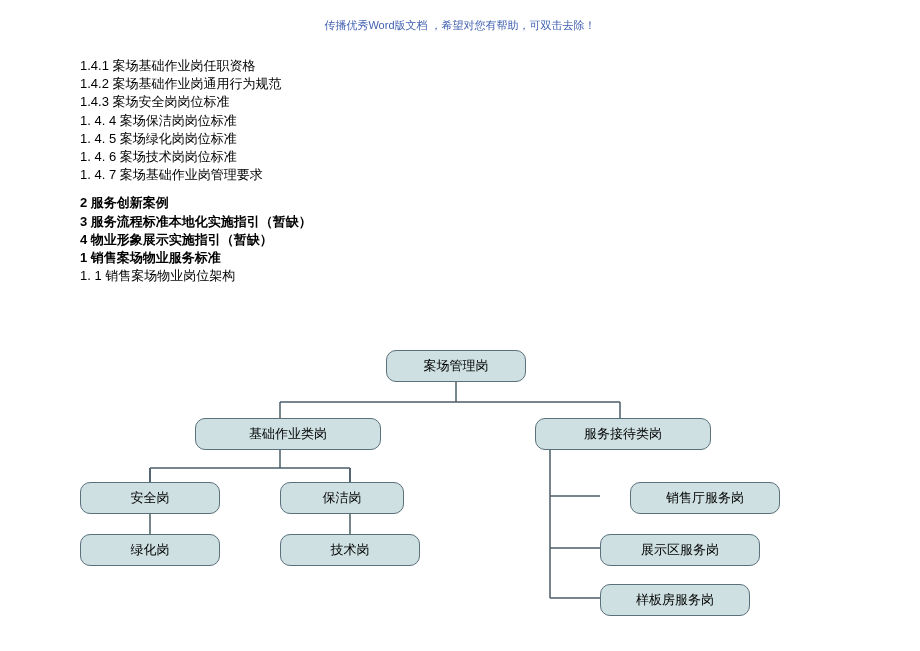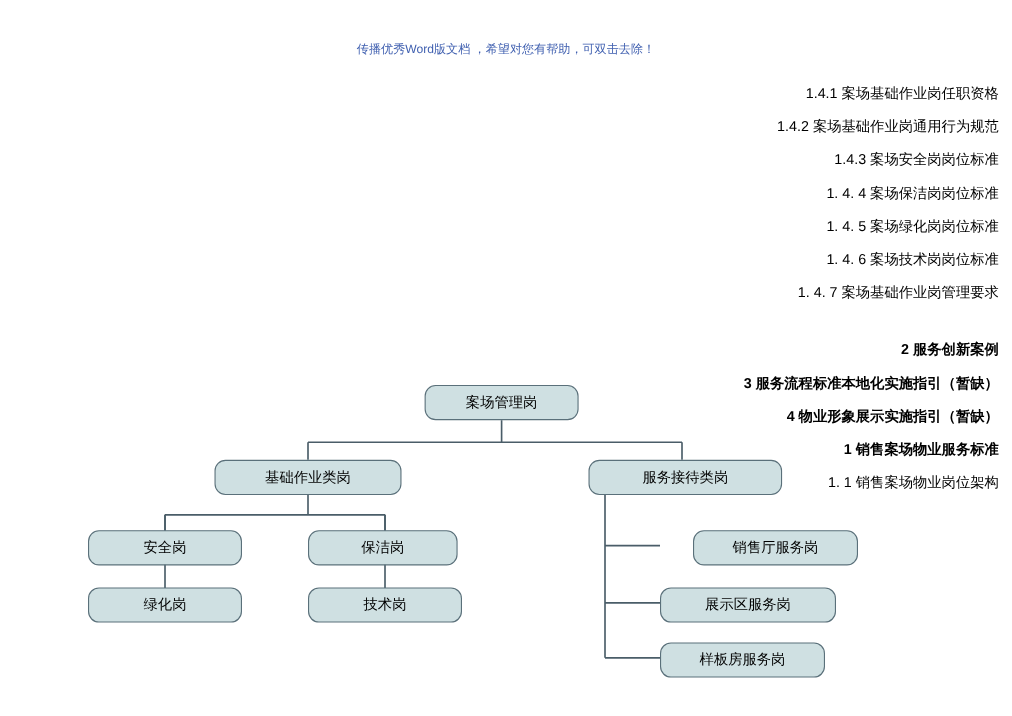--- a/index.html
+++ b/index.html
@@ -13,29 +13,28 @@
   .page {
     width: 920px;
     height: 651px;
     position: relative;
     box-sizing: border-box;
   }
   .header-note {
     text-align: center;
     font-size: 11px;
     color: #4060b0;
-    padding-top: 37px;
+    padding-top: 18px;
   }
   .toc {
     margin: 24px 0 0 80px;
     line-height: 1.4;
   }
   .toc p {
-    margin: 12px;
-    text-align: right;
+    margin: 0;
   }
   .bold {
     font-weight: bold;
   }
   .chart {
     position: absolute;
     left: 0;
     top: 340px;
     width: 920px;
     height: 300px;
@@ -110,25 +109,25 @@
 
       <line x1="550" y1="110" x2="550" y2="258"></line>
 
       <line x1="550" y1="156" x2="600" y2="156"></line>
       <line x1="550" y1="208" x2="600" y2="208"></line>
       <line x1="550" y1="258" x2="600" y2="258"></line>
     </svg>
 
     <div class="node" style="left:386px; top:10px; width:140px;">案场管理岗</div>
 
-    <div class="node" style="left:195px; top:78px; width:170px;">基础作业类岗</div>
+    <div class="node" style="left:195px; top:78px; width:186px;">基础作业类岗</div>
     <div class="node" style="left:535px; top:78px; width:176px;">服务接待类岗</div>
 
     <div class="node" style="left:80px; top:142px; width:140px;">安全岗</div>
-    <div class="node" style="left:280px; top:142px; width:136px;">保洁岗</div>
+    <div class="node" style="left:280px; top:142px; width:124px;">保洁岗</div>
     <div class="node" style="left:80px; top:194px; width:140px;">绿化岗</div>
     <div class="node" style="left:280px; top:194px; width:140px;">技术岗</div>
 
     <div class="node" style="left:600px; top:142px; width:150px;margin-left:30px;">销售厅服务岗</div>
     <div class="node" style="left:600px; top:194px; width:160px;">展示区服务岗</div>
     <div class="node" style="left:600px; top:244px; width:150px;">样板房服务岗</div>
 
   </div>
 
 </div>

